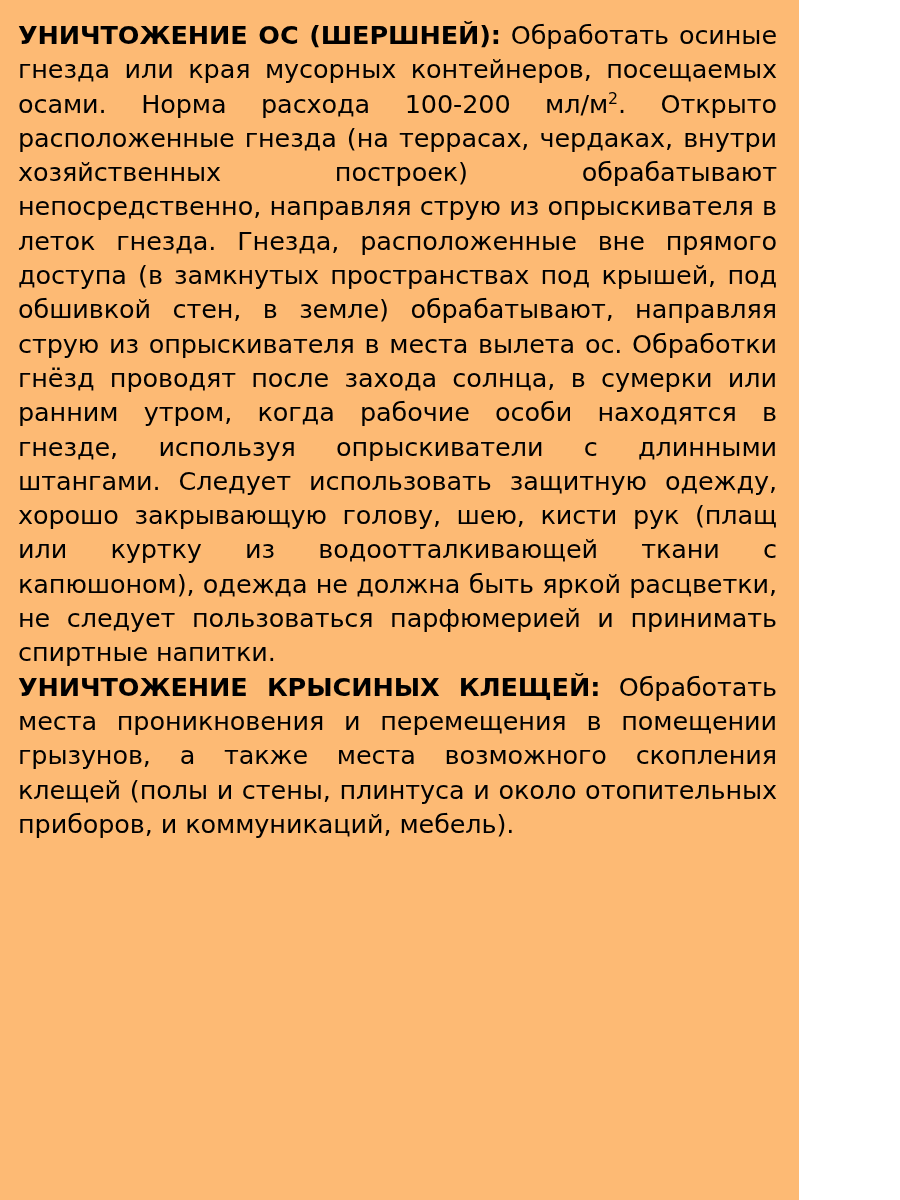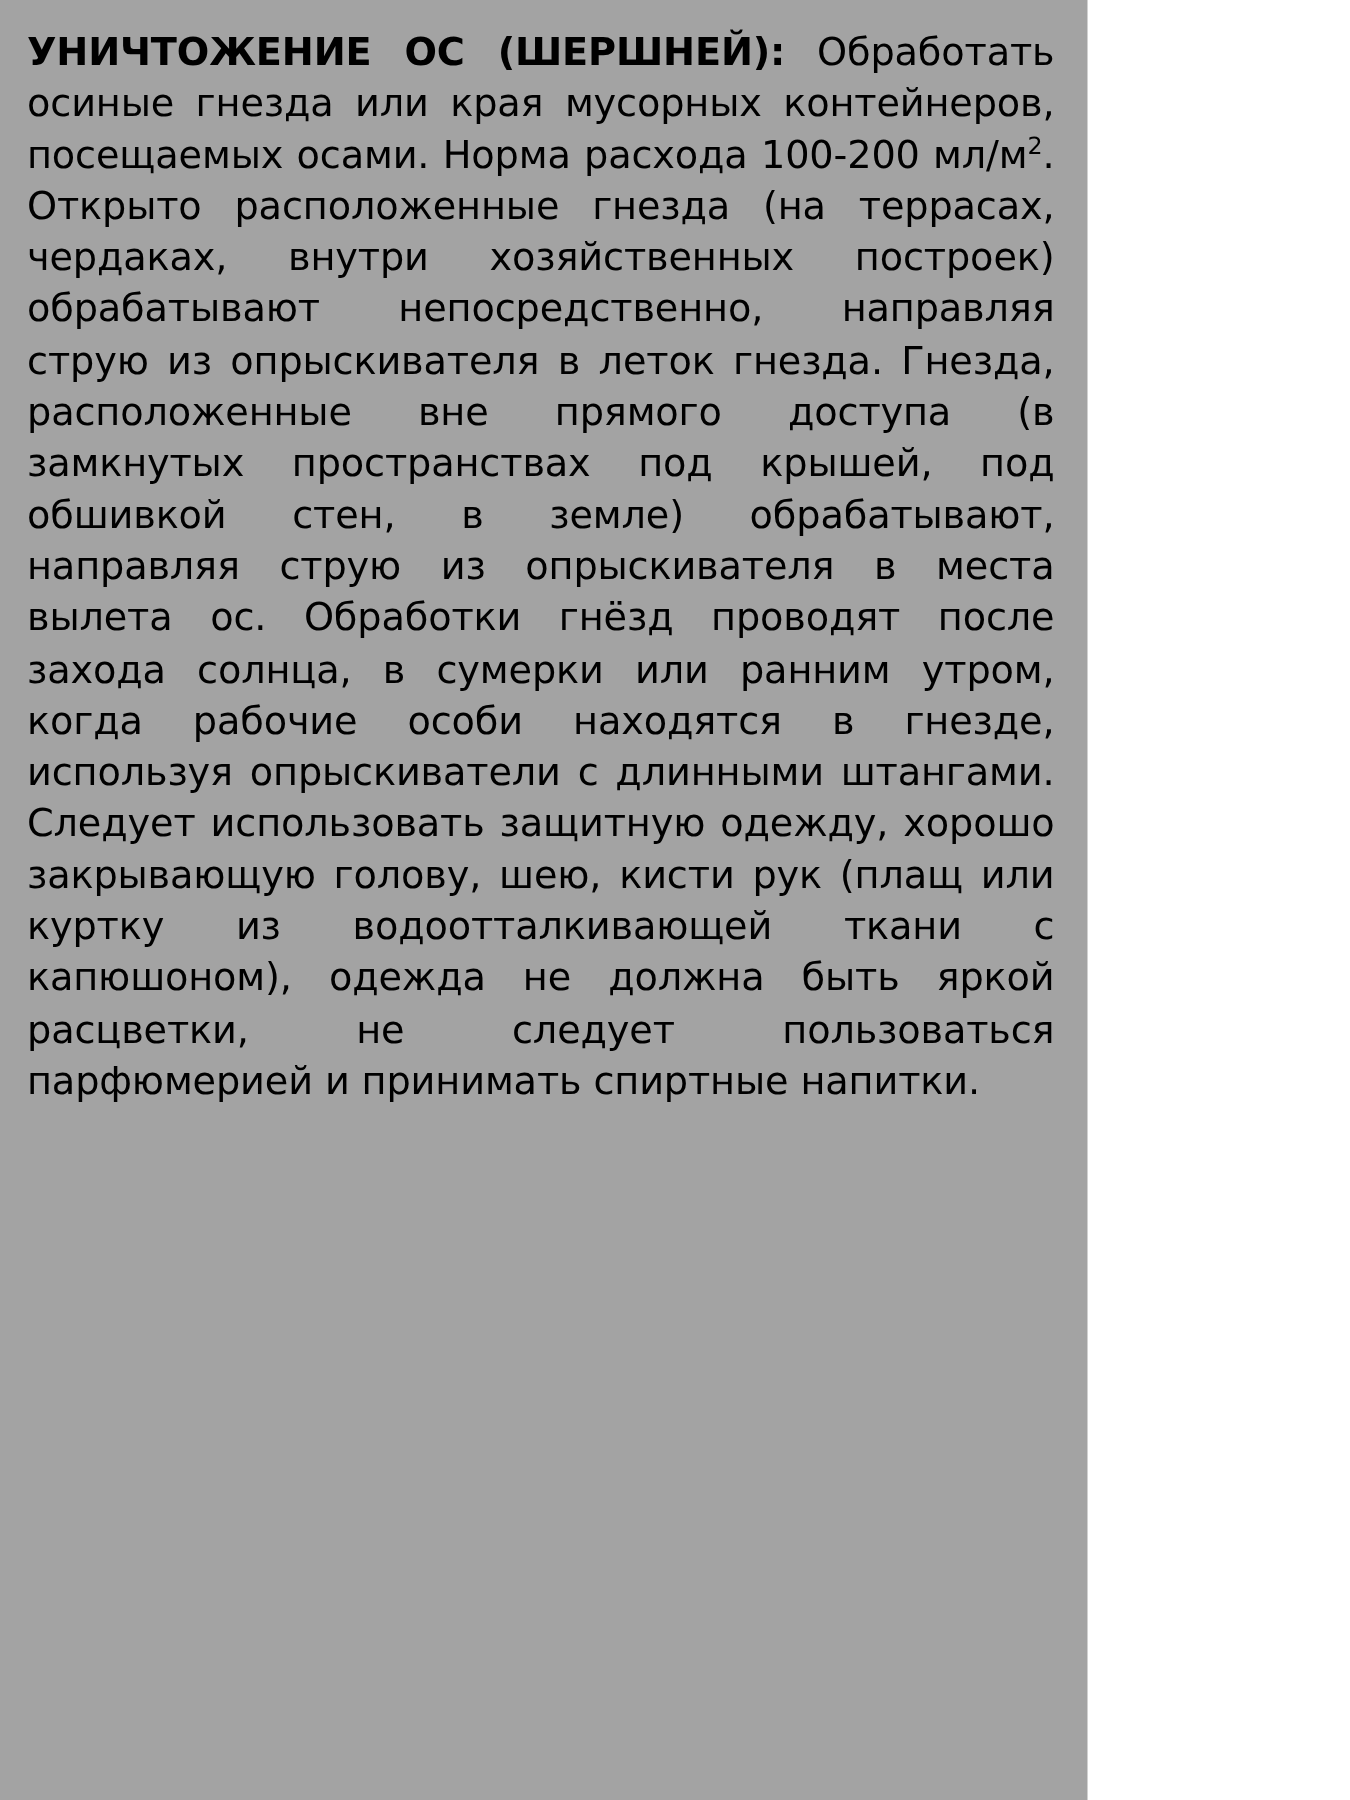--- a/index.html
+++ b/index.html
@@ -9,24 +9,24 @@
   }
   body {
     width: 900px;
     height: 1200px;
     font-family: "DejaVu Sans", "Liberation Sans", sans-serif;
     color: #000000;
     overflow: hidden;
   }
   .page {
     box-sizing: border-box;
-    width: 725px;
+    width: 799px;
     height: 1200px;
     padding: 18px 22px 0 18px;
-    background: #a3a3a3;
+    background: #fdba74;
   }
   .para {
     font-size: 25.5px;
     line-height: 1.345;
     text-align: justify;
     text-justify: inter-word;
     margin: 0 0 0 0;
     letter-spacing: -0.1px;
     word-spacing: 0px;
   }
@@ -48,14 +48,17 @@
 </head>
 <body>
 
 <div class="page">
 
   <p class="para">
     <span class="heading">УНИЧТОЖЕНИЕ ОС (ШЕРШНЕЙ):</span><span> Обработать осиные гнезда или края мусорных контейнеров, посещаемых осами. Норма расхода 100-200 мл/м</span><sup>2</sup><span>. Открыто расположенные гнезда (на террасах, чердаках, внутри хозяйственных построек) обрабатывают непосредственно, направляя струю из опрыскивателя в леток гнезда. Гнезда, расположенные вне прямого доступа (в замкнутых пространствах под крышей, под обшивкой стен, в земле) обрабатывают, направляя струю из опрыскивателя в места вылета ос. Обработки гнёзд проводят после захода солнца, в сумерки или ранним утром, когда рабочие особи находятся в гнезде, используя опрыскиватели с длинными штангами. Следует использовать защитную одежду, хорошо закрывающую голову, шею, кисти рук (плащ или куртку из водоотталкивающей ткани с капюшоном), одежда не должна быть яркой расцветки, не следует пользоваться парфюмерией и принимать спиртные напитки.</span>
   </p>
 
 
+  <p class="para block-gap">
+    <span class="heading">УНИЧТОЖЕНИЕ КРЫСИНЫХ КЛЕЩЕЙ:</span><span> Обработать места проникновения и перемещения в помещении грызунов, а также места возможного скопления клещей (полы и стены, плинтуса и около отопительных приборов, и коммуникаций, мебель).</span>
+  </p>
 
 </div>
 
 </body></html>

